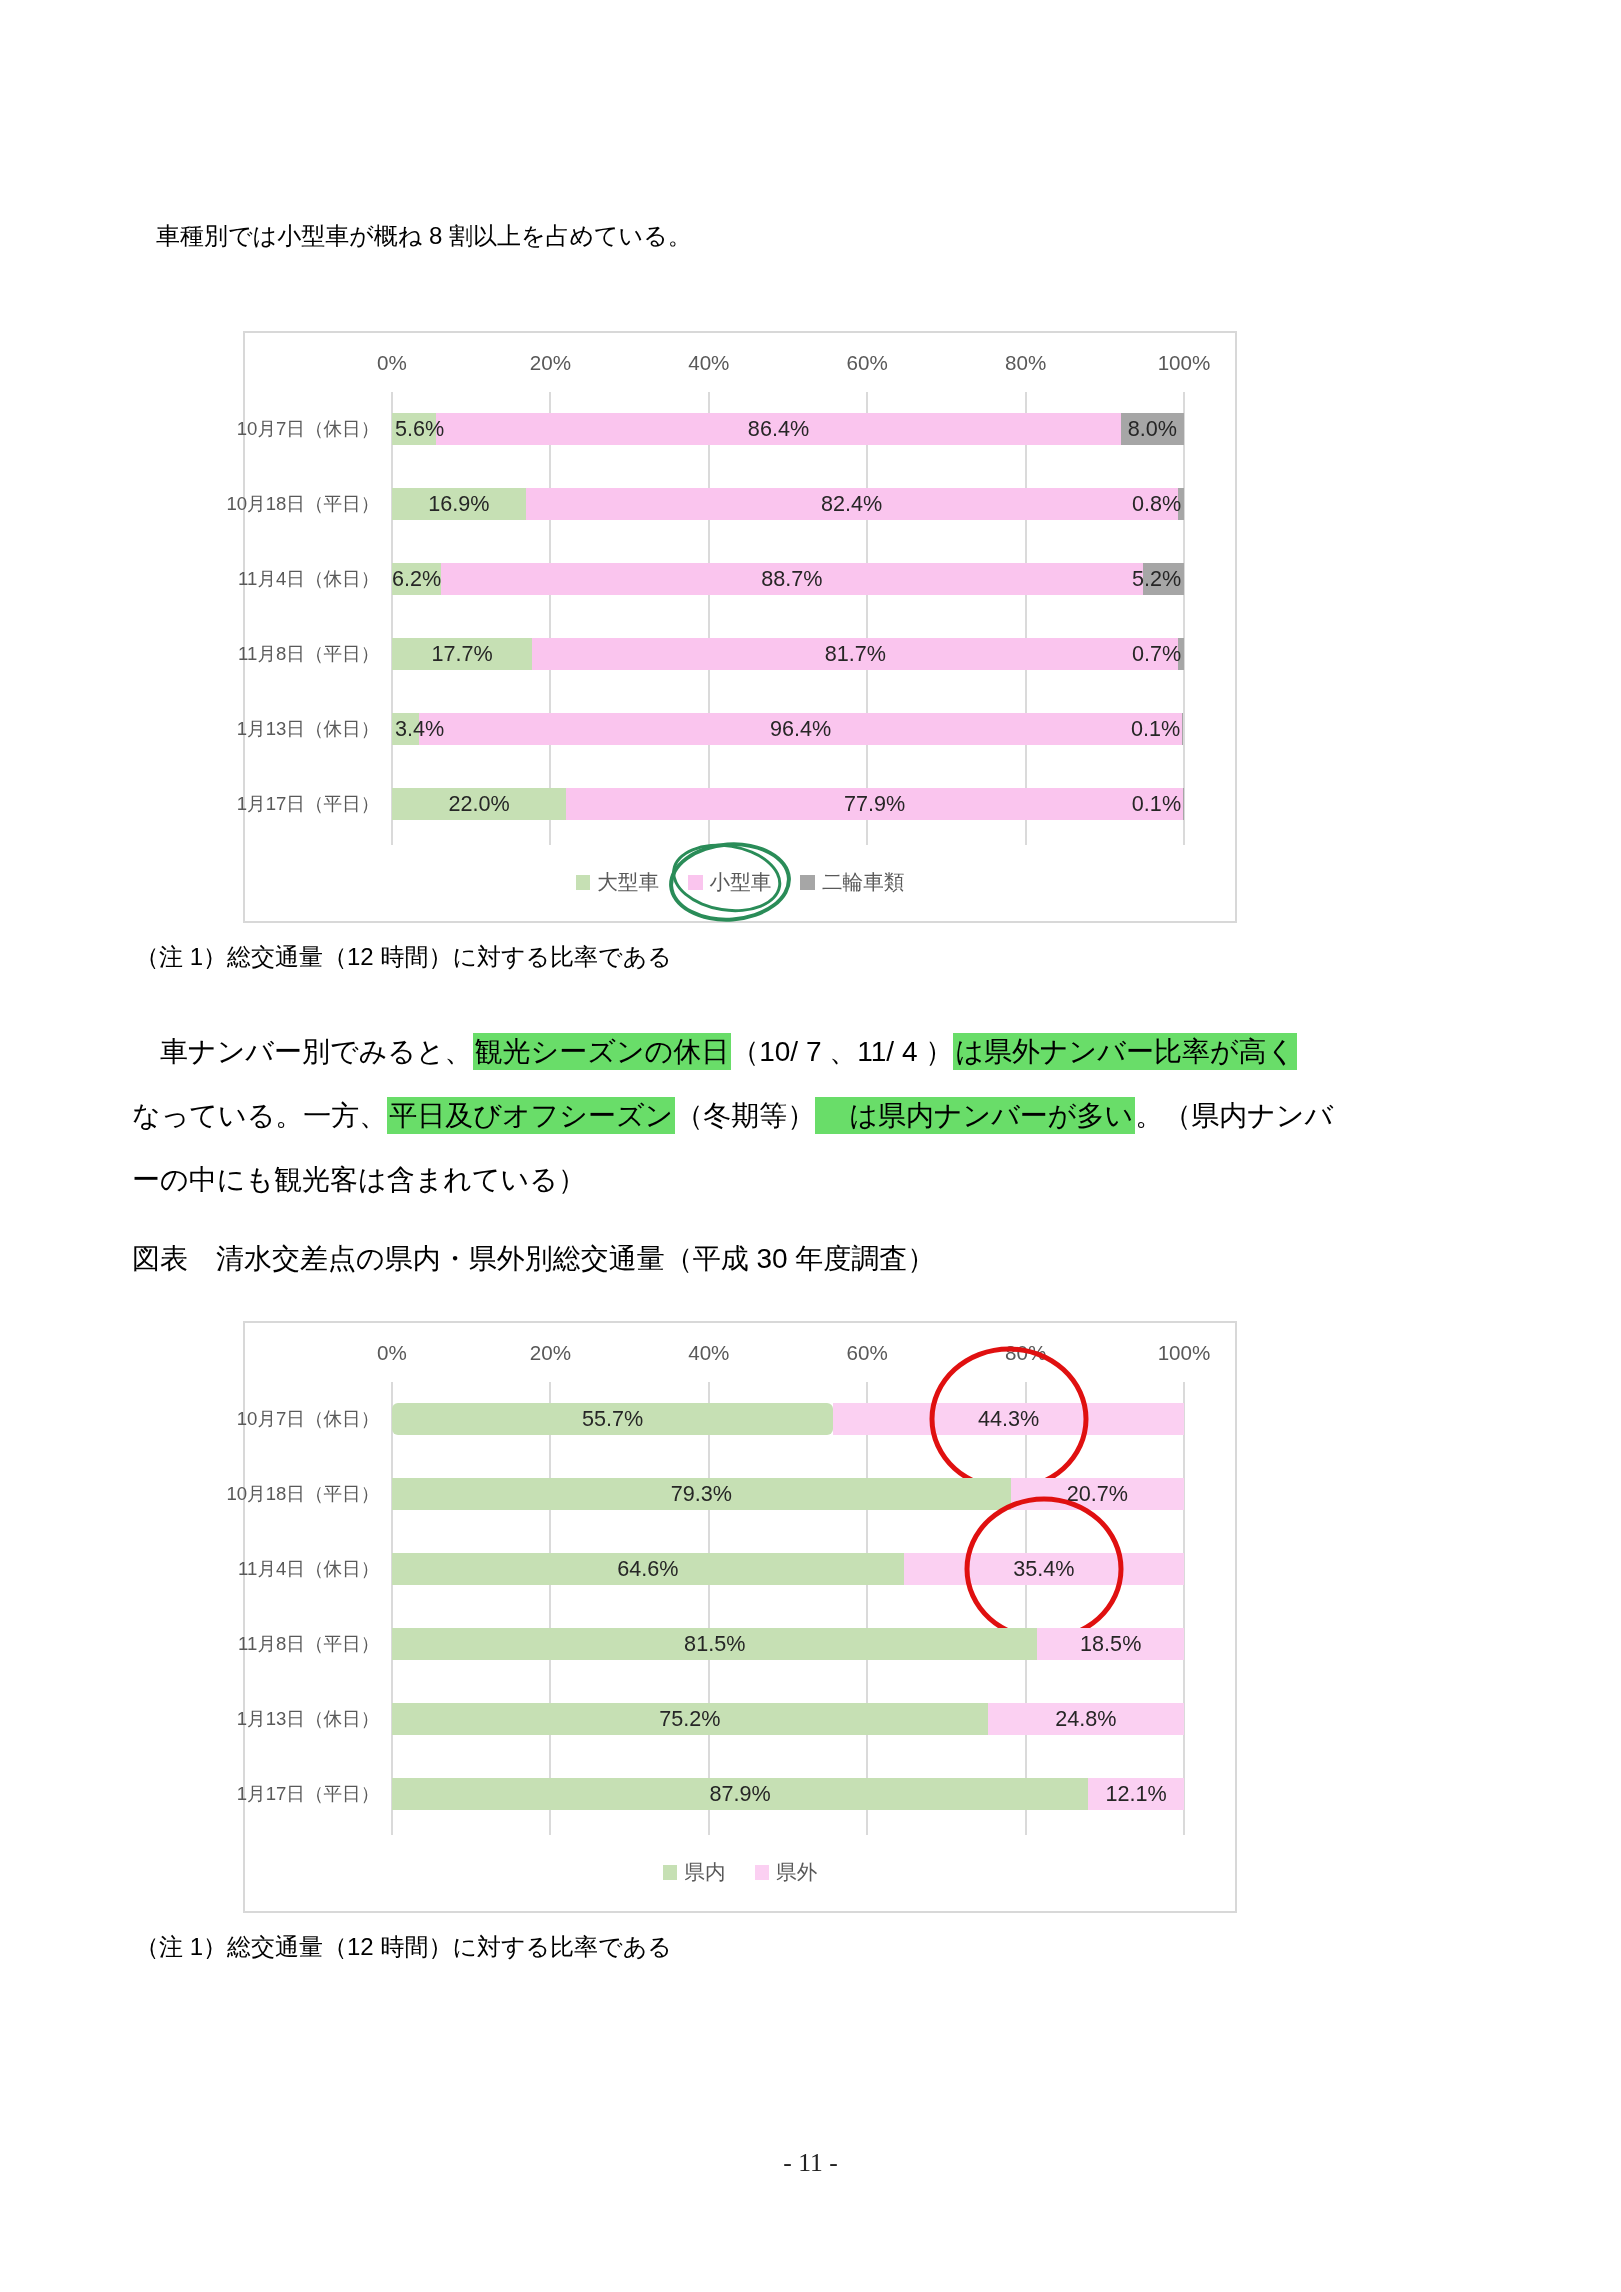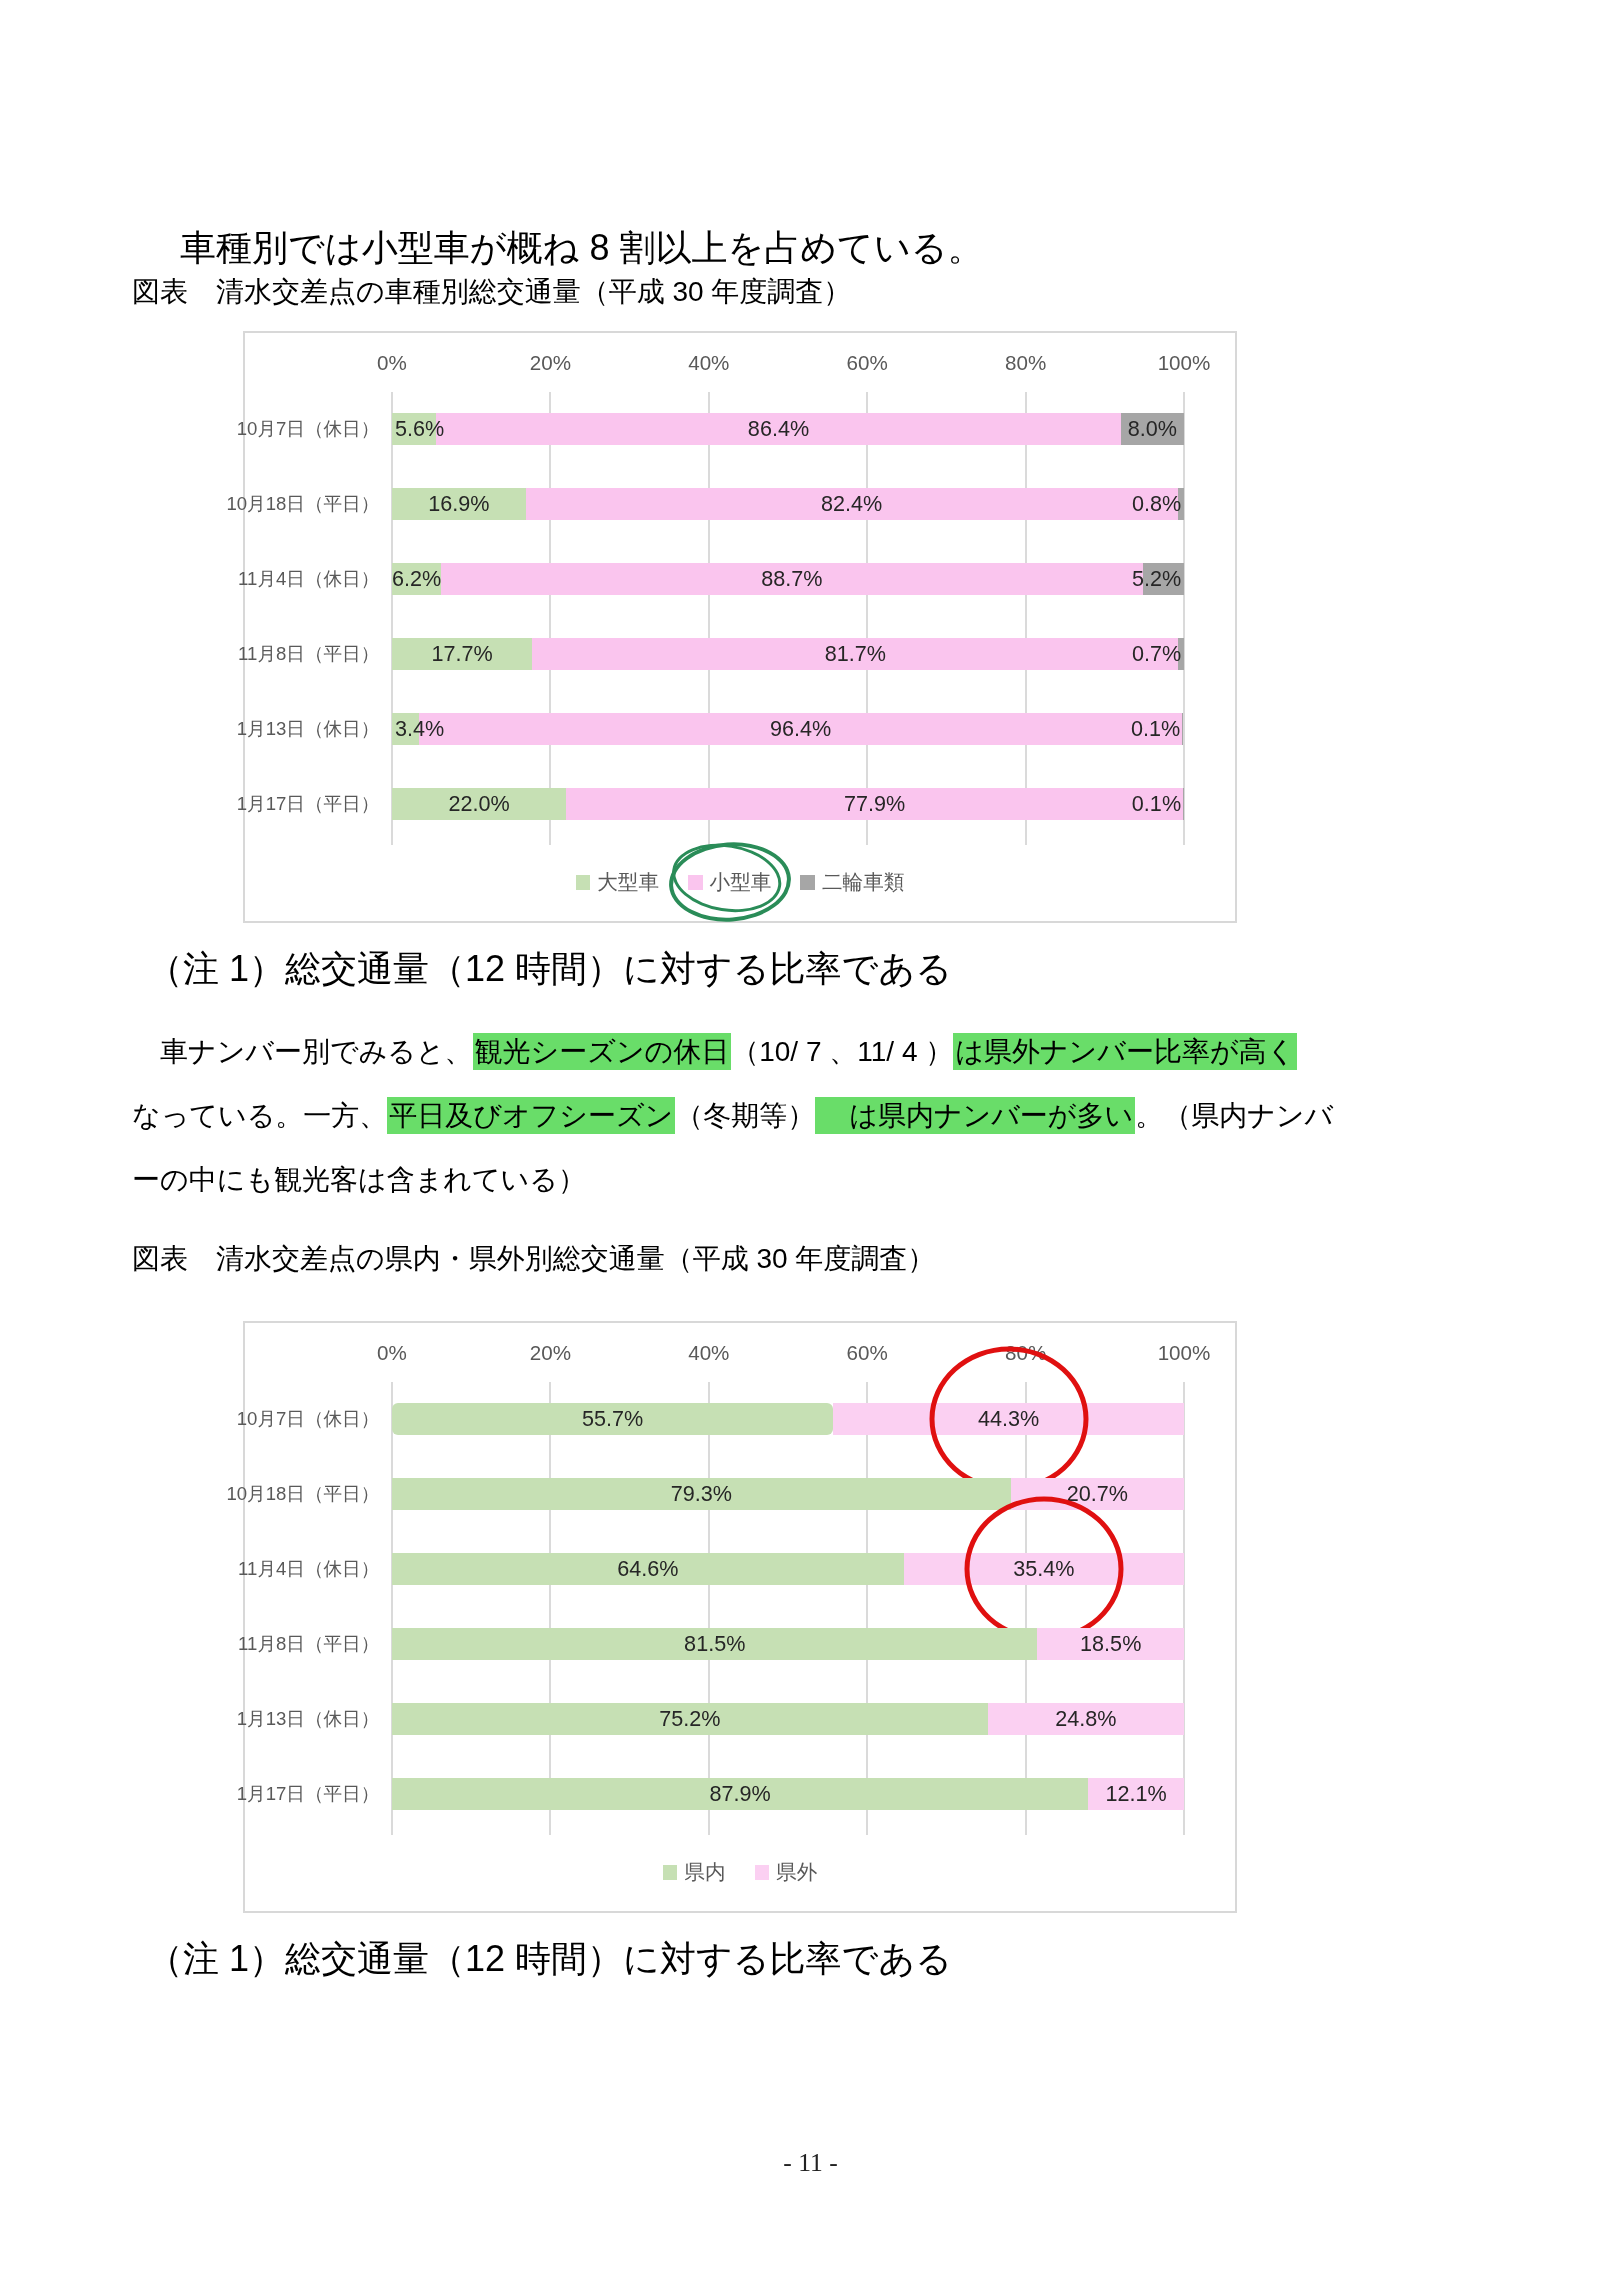--- a/index.html
+++ b/index.html
@@ -1,19 +1,19 @@
 <!DOCTYPE html>
 <html><head>
 <meta charset="utf-8">
 <style>
   html,body{margin:0;padding:0;background:#ffffff;}
   body{font-family:"Liberation Sans",sans-serif;color:#000;}
   .page{position:relative;width:1621px;height:2293px;background:#fff;margin:0 auto;overflow:hidden;}
 
-  .body-text{position:absolute;font-size:36px;line-height:39px;white-space:nowrap;margin:12px;}
+  .body-text{position:absolute;font-size:24px;line-height:39px;white-space:nowrap;margin:0;}
   .fig-title{position:absolute;font-size:28px;line-height:39px;white-space:nowrap;margin:0;font-weight:normal;}
   .intro{left:132px;top:216px;}
   .t1{left:132px;top:272px;}
   .n1{left:135px;top:937px;}
   .t2{left:132px;top:1239px;}
   .n2{left:135px;top:1927px;}
 
   .paragraph{position:absolute;left:132px;top:1029px;width:1392px;font-size:28px;}
   .para-line{height:64px;line-height:45px;white-space:nowrap;}
   .hl{padding:2.9px 2px;}
@@ -53,21 +53,20 @@
   .page-number{position:absolute;top:2148px;left:0;width:100%;text-align:center;
                font-family:"Liberation Serif",serif;font-size:25.5px;color:#222;}
 </style>
 </head>
 <body>
 
 <div class="page">
 
   <p class="body-text intro">　車種別では小型車が概ね 8 割以上を占めている。</p>
 
-  <p class="fig-title t1">図表　清水交差点の車種別総交通量（平成 30 年度調査）</p>
 
   <div class="chart-box c1">
     <div class="chart-pad">
       <div class="axis-row">
           <span class="axis-label" style="left: 0%;">0%</span>
           <span class="axis-label" style="left: 20%;">20%</span>
           <span class="axis-label" style="left: 40%;">40%</span>
           <span class="axis-label" style="left: 60%;">60%</span>
           <span class="axis-label" style="left: 80%;">80%</span>
           <span class="axis-label" style="left: 100%;">100%</span>

